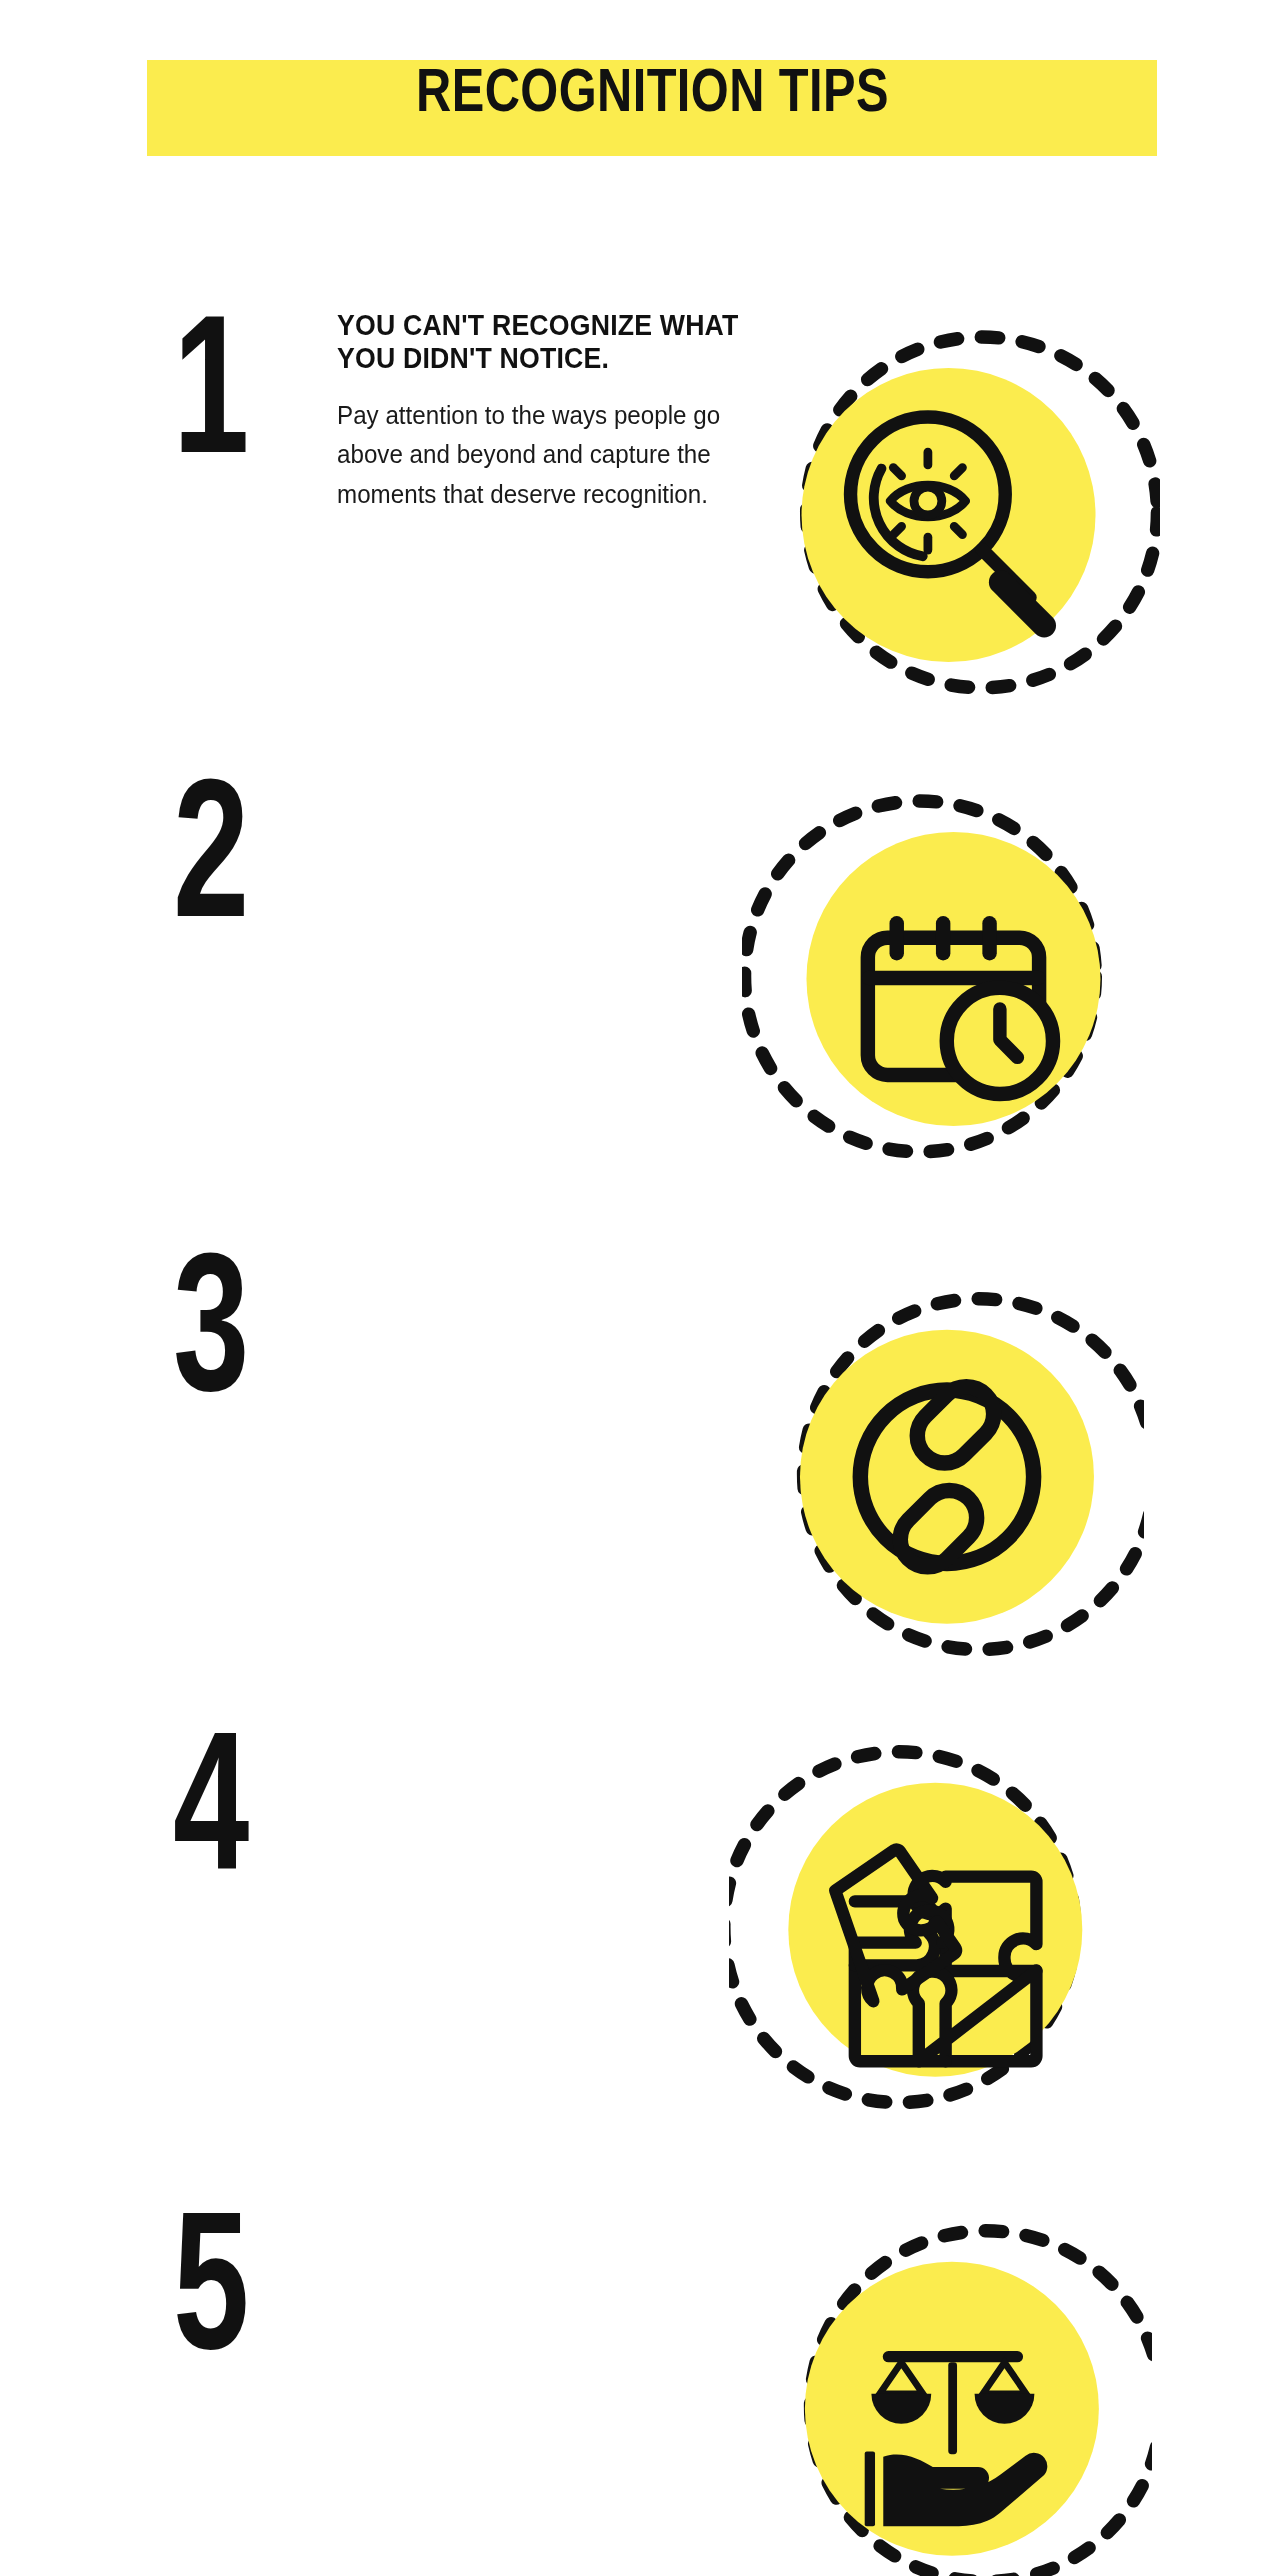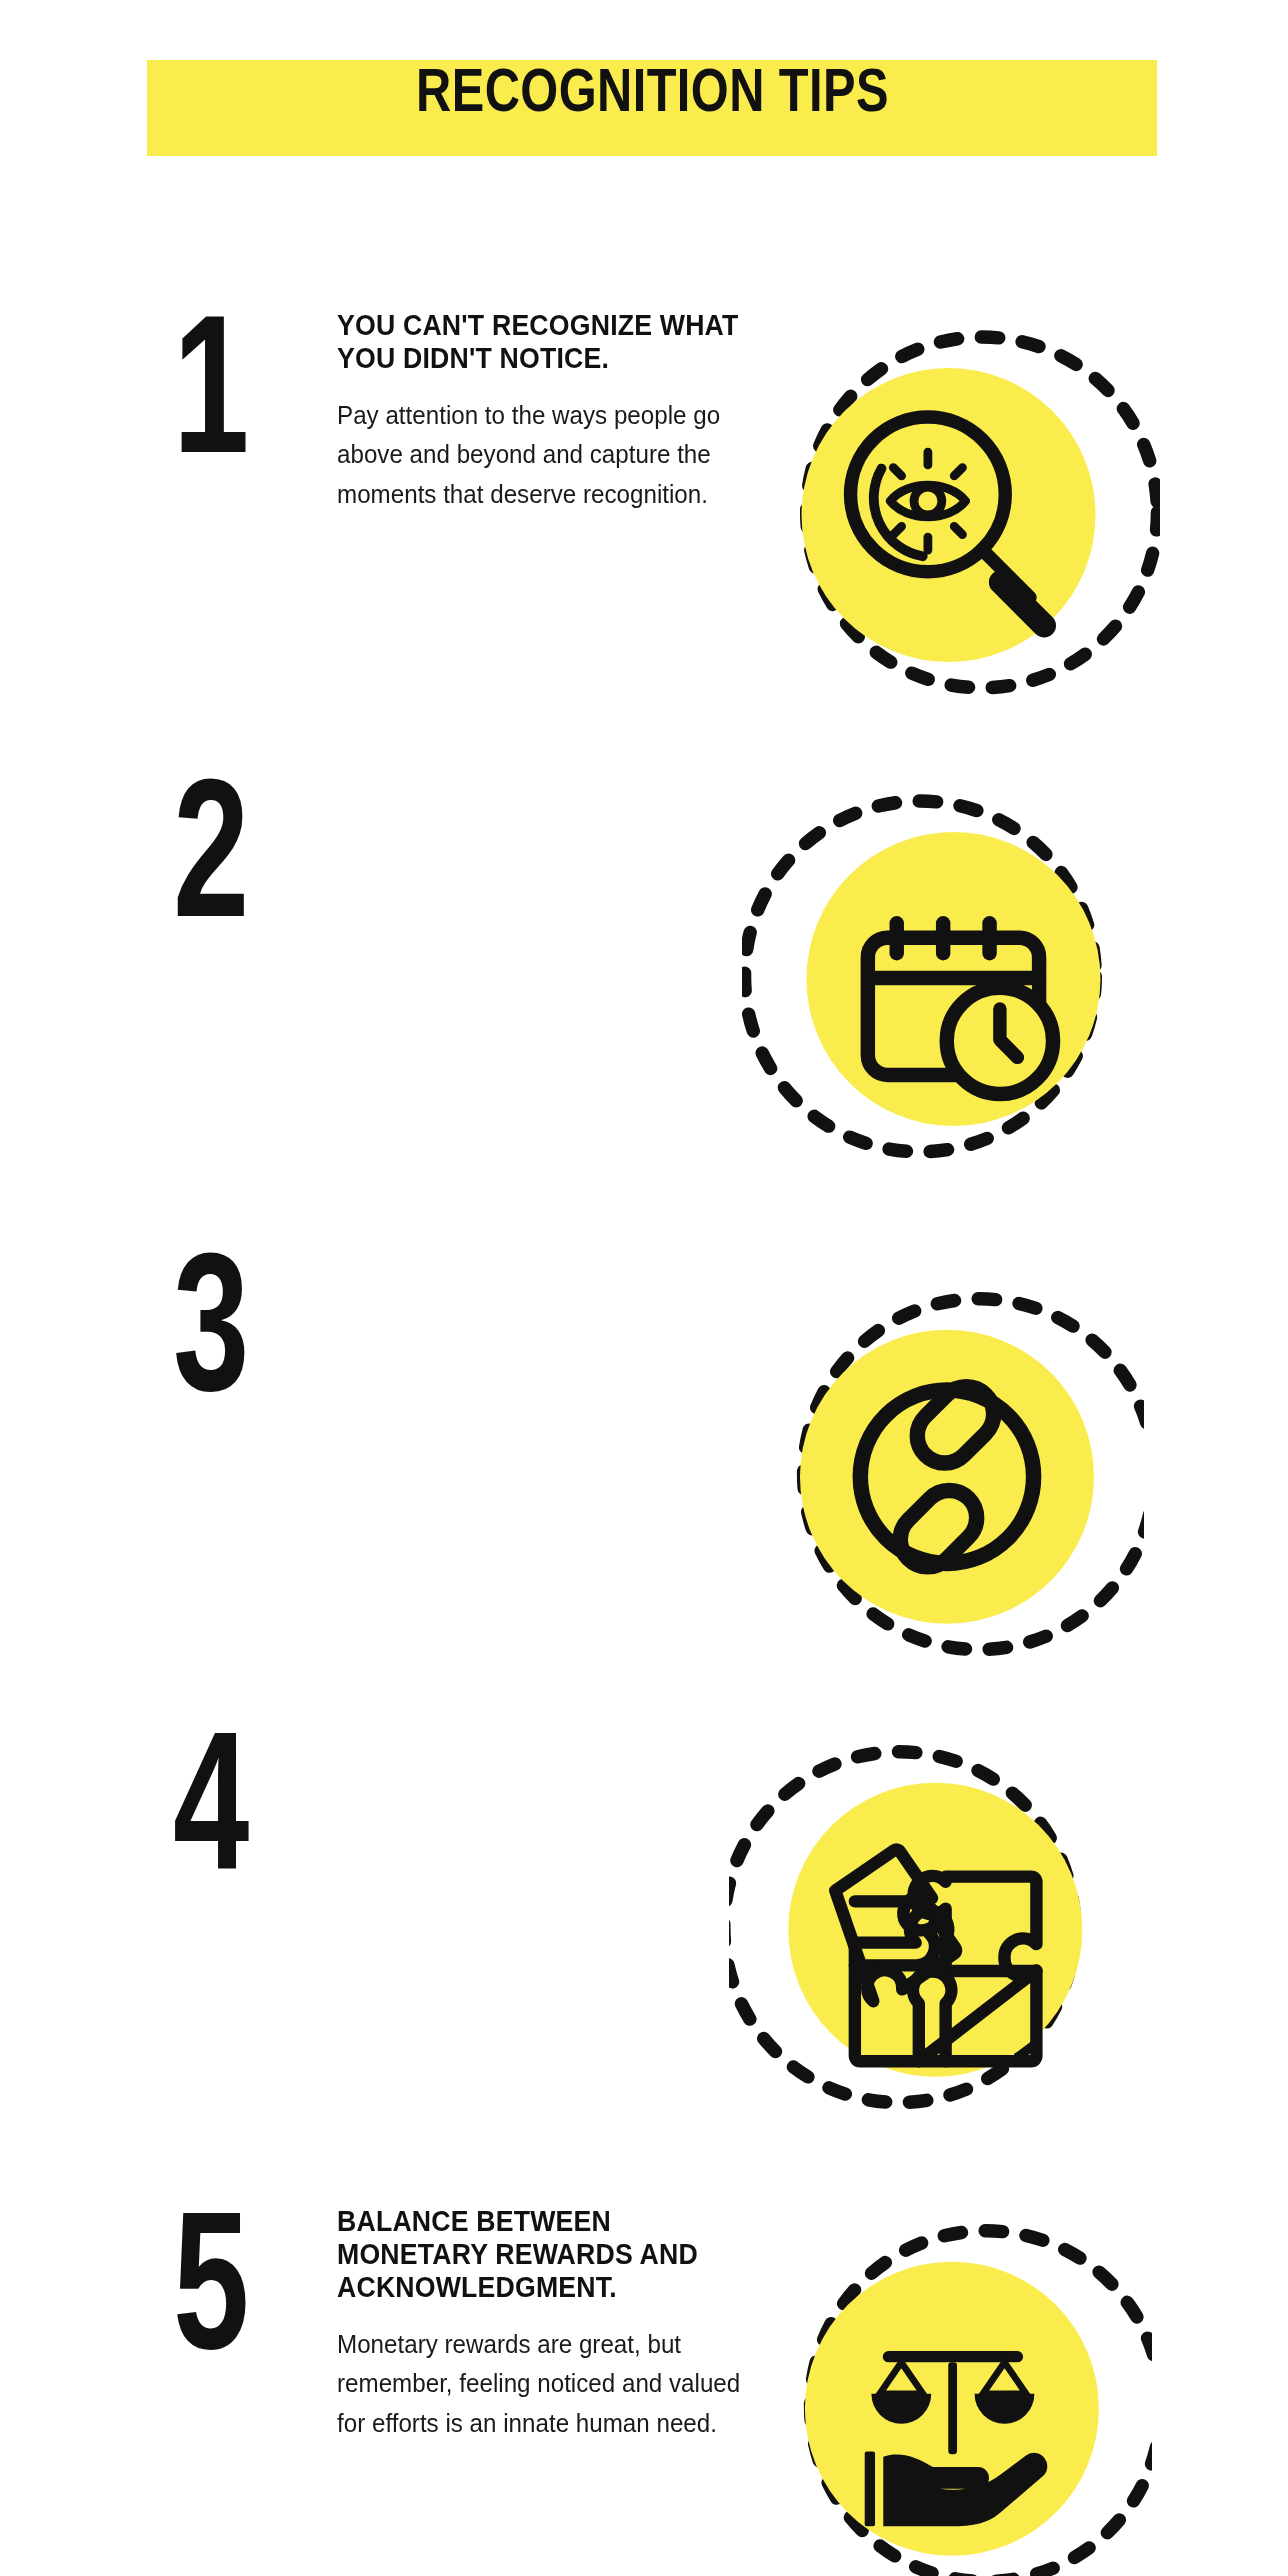--- a/index.html
+++ b/index.html
@@ -191,24 +191,20 @@
                  a36 36 0 0 0 -58 35 a36 36 0 0 0 63 11 l30 55
                  a8 8 0 0 1 -4 11 l-107 58 v0
                  a34 34 0 0 0 -52 -35 a34 34 0 0 0 -6 52 z" transform="translate(-14,-8) rotate(-6 310 360)"></path>
       </g>
     </svg>
   </div>
 </div>
 
 <div class="tip" id="tip-4" style="top:2205px;">
   <div class="tip-num">5</div>
-  <div class="tip-body">
-    <p class="tip-head">BALANCE BETWEEN MONETARY REWARDS AND ACKNOWLEDGMENT.</p>
-    <p class="tip-text">Monetary rewards are great, but remember, feeling noticed and valued for efforts is an innate human need.</p>
-  </div>
   <div class="badge" style="left:760px; top:0px;">
     <svg viewBox="0 0 760 760" xmlns="http://www.w3.org/2000/svg">
       <circle cx="438" cy="390" r="340" fill="none" stroke="#111111" stroke-width="26" stroke-linecap="round" stroke-dasharray="34 46"></circle>
       <circle cx="372" cy="395" r="285" fill="#FBEC4E"></circle>
       <g fill="#111111">
 
         <rect x="238" y="283" width="272" height="22" rx="11"></rect>
 
         <rect x="365" y="305" width="17" height="178" rx="6"></rect>
 

